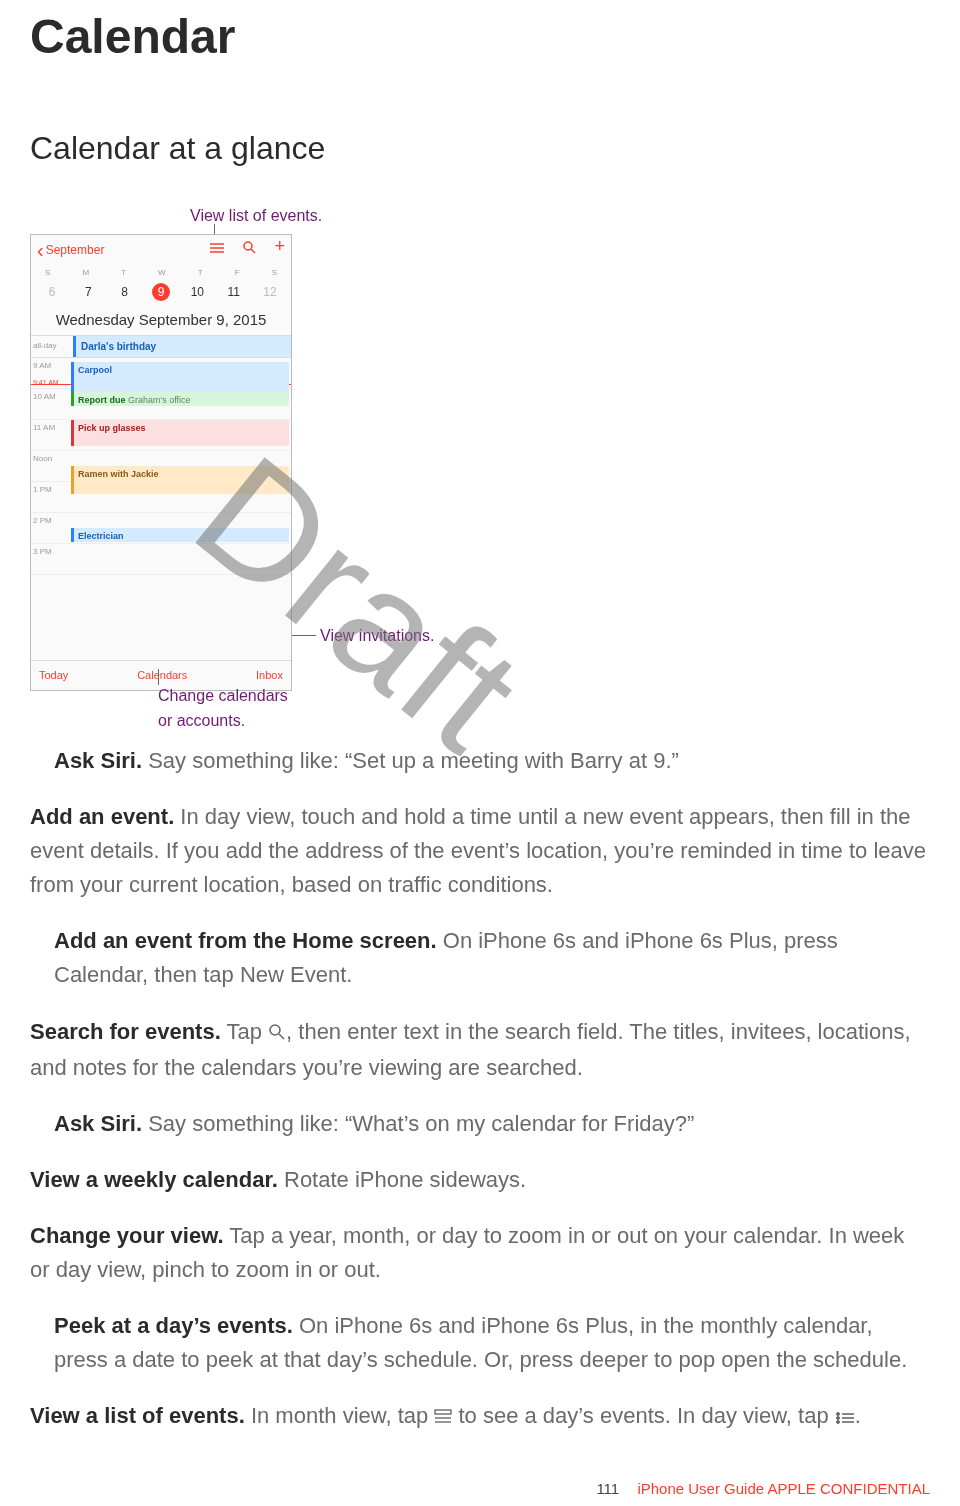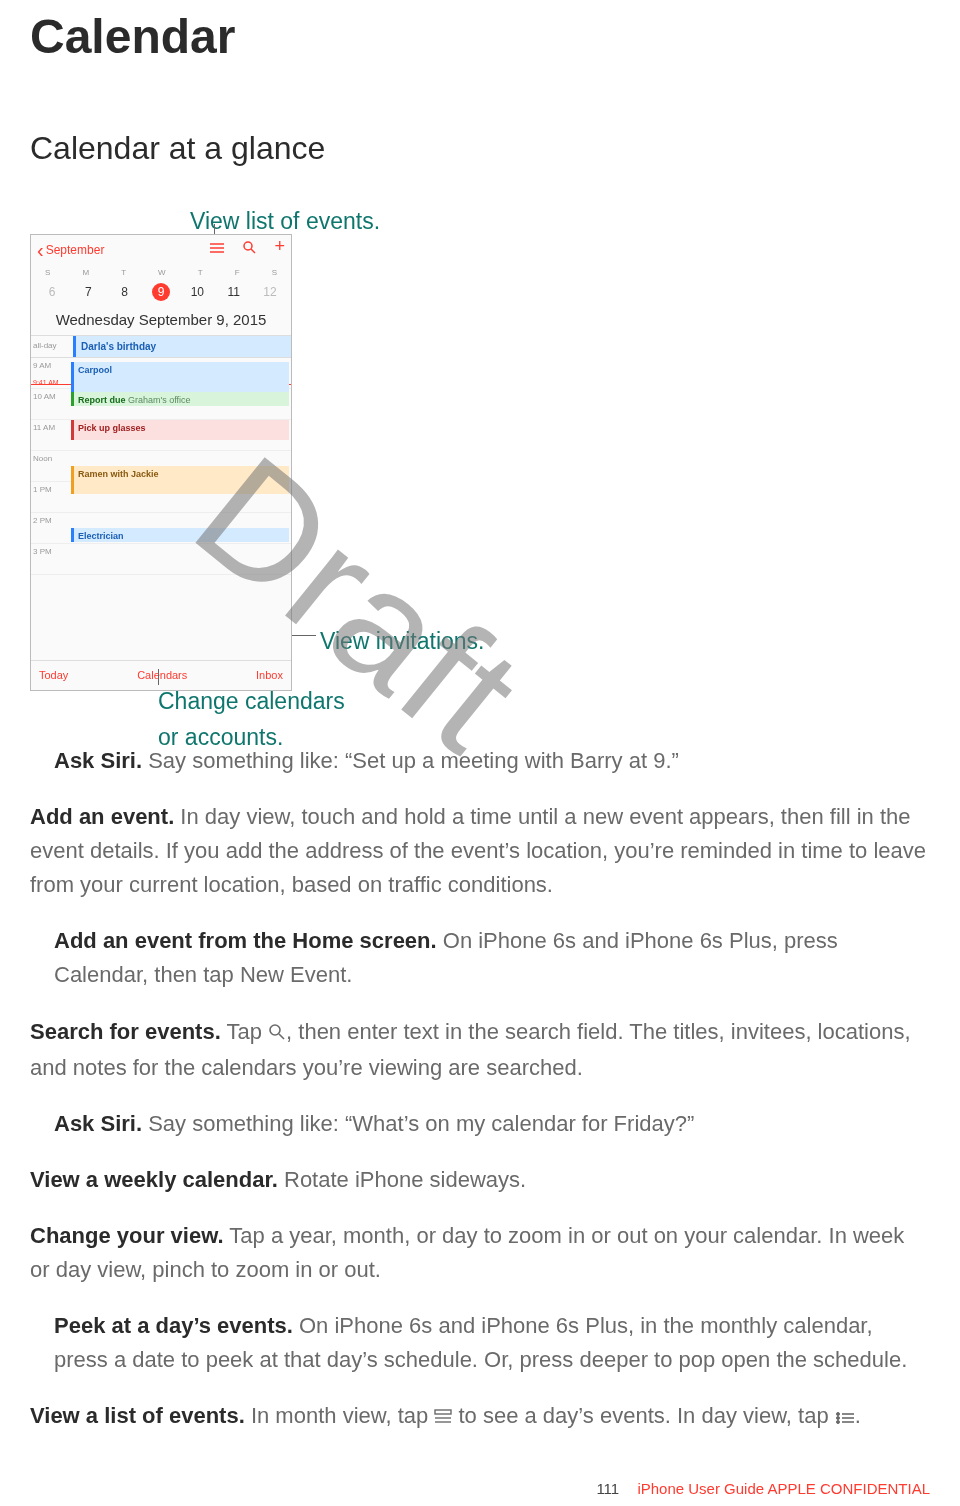--- a/index.html
+++ b/index.html
@@ -162,42 +162,42 @@
   }
   .now-label {
     position: absolute;
     left: 2px;
     top: 20px;
     font-size: 7px;
     color: #ff3b30;
   }
   .ev-report { top: 34px; height: 14px; background:#d8f5dc; border-color:#2ca02c; color:#176b1a; }
   .ev-report .sub { font-weight:400; color:#5a8a5e; }
-  .ev-pickup { top: 62px; height: 20px; background:#fce0e0; border-color:#d23a3a; color:#a02020; }
+  .ev-pickup { top: 62px; height: 26px; background:#fce0e0; border-color:#d23a3a; color:#a02020; }
   .ev-ramen { top: 108px; height: 28px; background:#ffe9c7; border-color:#f0a020; color:#8a5a10; }
   .ev-elec  { top: 170px; height: 14px; background:#d4eaff; border-color:#2a7fff; color:#1a5fb4; }
   .phone-bottom {
     position: absolute;
     bottom: 0;
     left: 0;
     right: 0;
     border-top: 1px solid #ddd;
     display: flex;
     justify-content: space-between;
     padding: 6px 8px;
     background: #fafafa;
     font-size: 11px;
   }
   .pb-today { color:#ff3b30; }
   .pb-cal { color:#ff3b30; }
   .pb-inbox { color:#ff3b30; }
   .callout {
     position: absolute;
-    font-size: 23px;
-    color: #0f766e;
+    font-size: 16px;
+    color: #701a75;
   }
   .callout-top { left: 160px; top: 0; }
   .callout-right { left: 290px; top: 420px; }
   .callout-bottom { left: 128px; top: 480px; }
   .callout-line-v1 {
     position: absolute;
     left: 184px;
     top: 20px;
     width: 1px;
     height: 18px;

